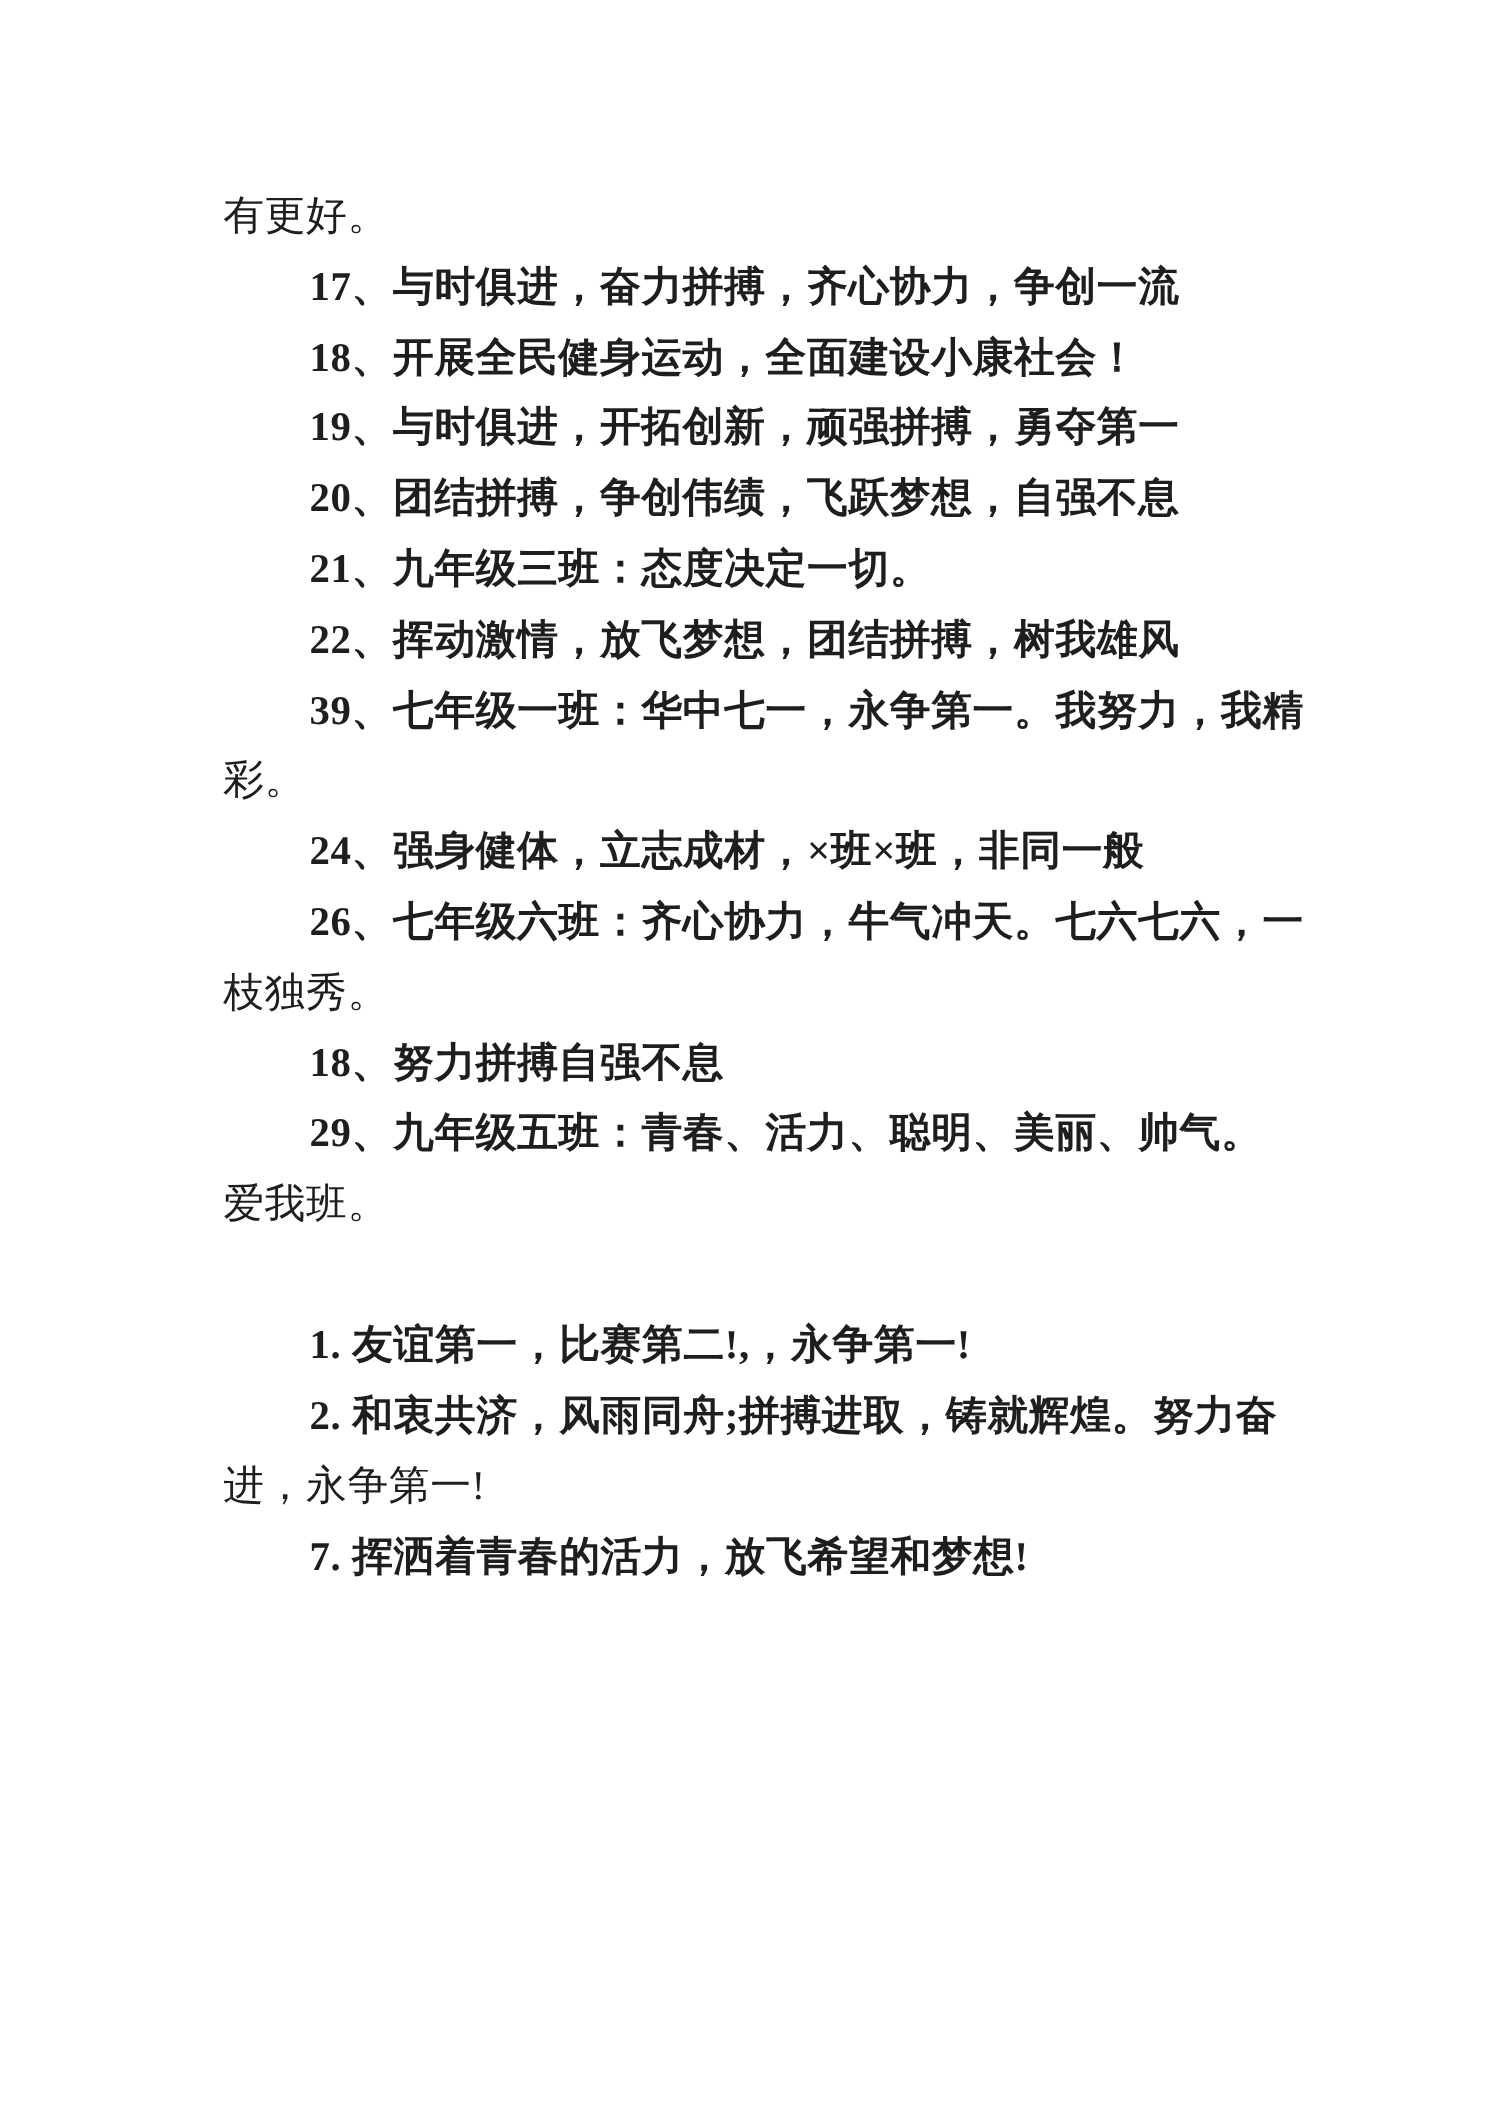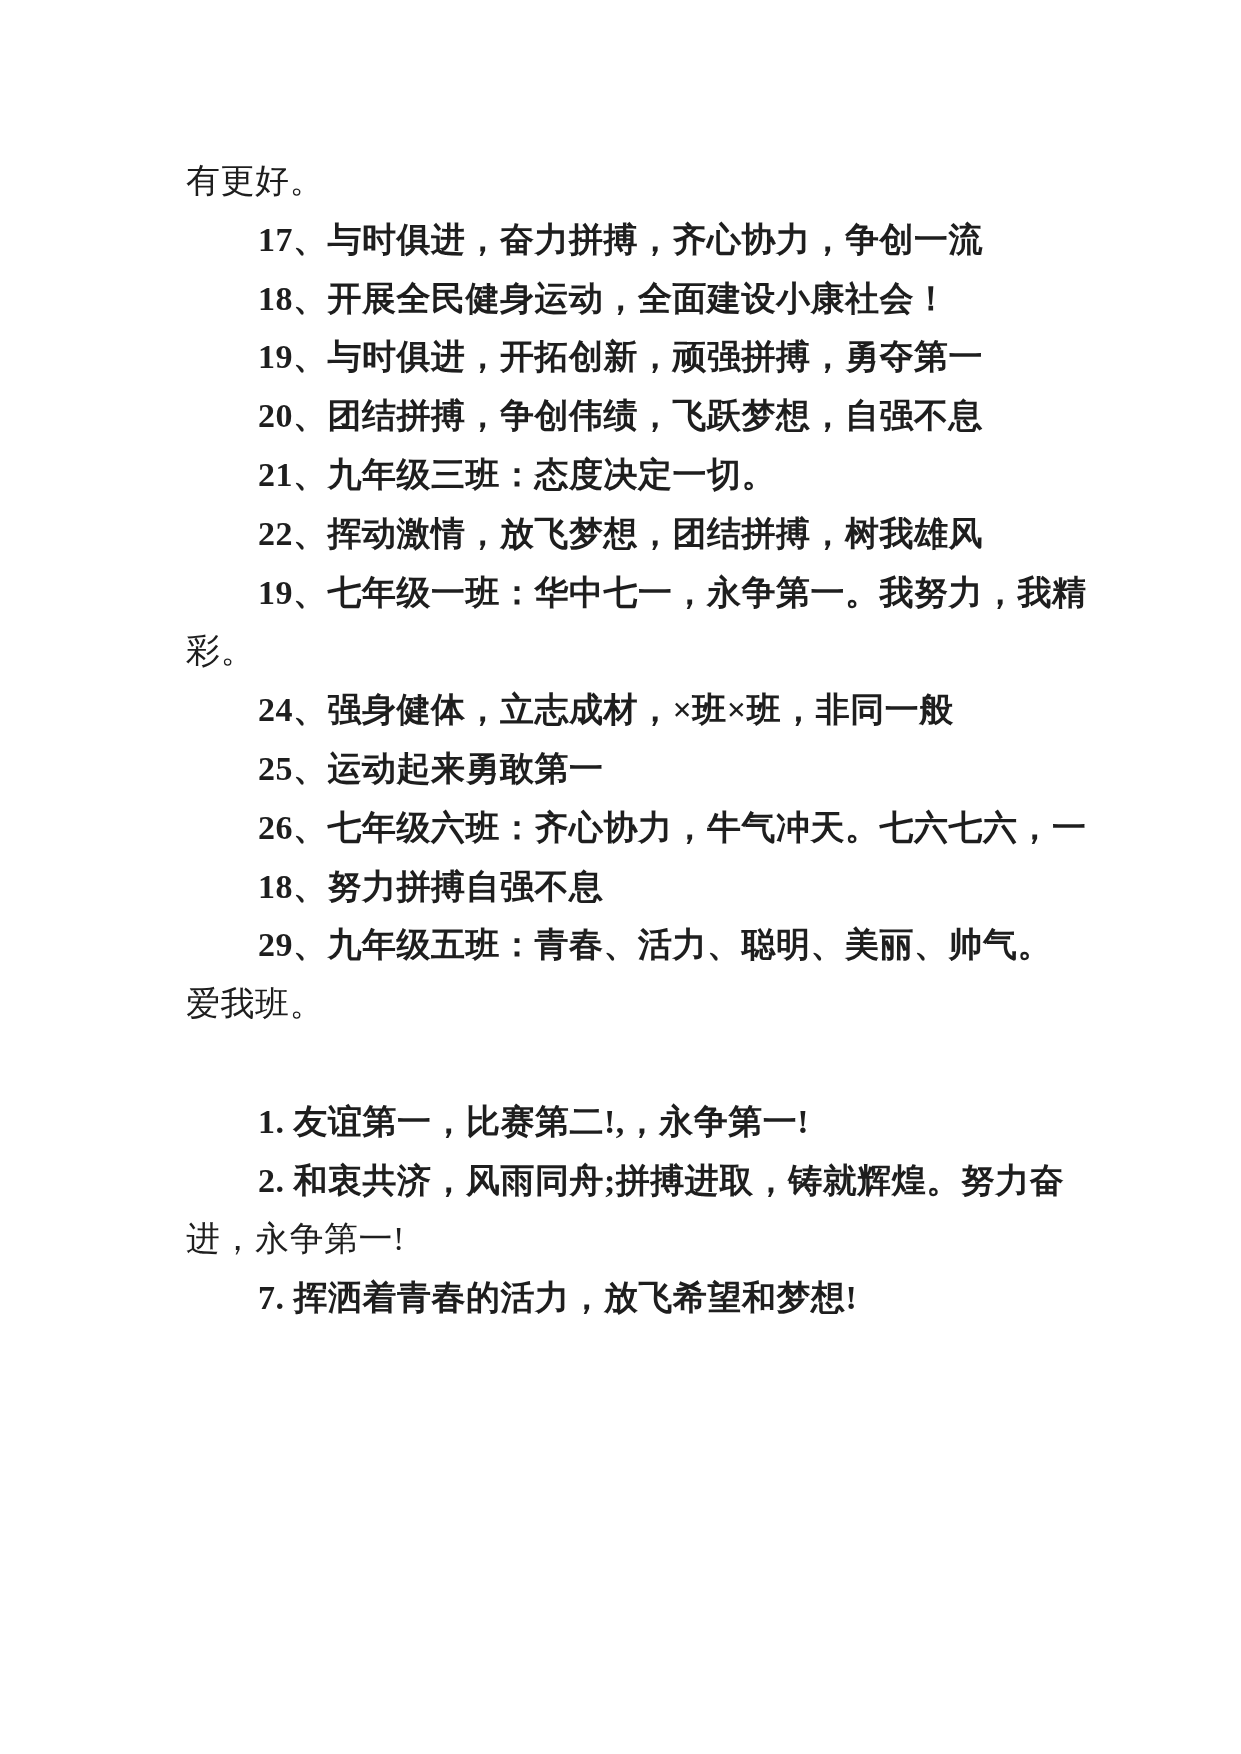--- a/index.html
+++ b/index.html
@@ -45,25 +45,25 @@
 
 <div class="page">
   <div class="doc">
       <div class="line">有更好。</div>
       <div class="line indent">17、与时俱进，奋力拼搏，齐心协力，争创一流</div>
       <div class="line indent">18、开展全民健身运动，全面建设小康社会！</div>
       <div class="line indent">19、与时俱进，开拓创新，顽强拼搏，勇夺第一</div>
       <div class="line indent">20、团结拼搏，争创伟绩，飞跃梦想，自强不息</div>
       <div class="line indent">21、九年级三班：态度决定一切。</div>
       <div class="line indent">22、挥动激情，放飞梦想，团结拼搏，树我雄风</div>
-      <div class="line indent">19、七年级一班：华中七一，永争第一。我努力，我精</div>
+      <div class="line indent">39、七年级一班：华中七一，永争第一。我努力，我精</div>
       <div class="line">彩。</div>
       <div class="line indent">24、强身健体，立志成材，×班×班，非同一般</div>
-      <div class="line indent">25、运动起来勇敢第一</div>
       <div class="line indent">26、七年级六班：齐心协力，牛气冲天。七六七六，一</div>
+      <div class="line">枝独秀。</div>
       <div class="line indent">18、努力拼搏自强不息</div>
       <div class="line indent">29、九年级五班：青春、活力、聪明、美丽、帅气。</div>
       <div class="line">爱我班。</div>
       <div class="line blank"></div>
       <div class="line indent">1. 友谊第一，比赛第二!,，永争第一!</div>
       <div class="line indent">2. 和衷共济，风雨同舟;拼搏进取，铸就辉煌。努力奋</div>
       <div class="line">进，永争第一!</div>
       <div class="line indent">7. 挥洒着青春的活力，放飞希望和梦想!</div>
     </div>
 </div>

